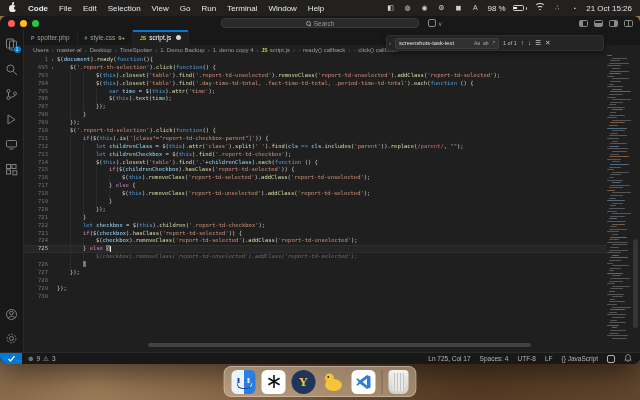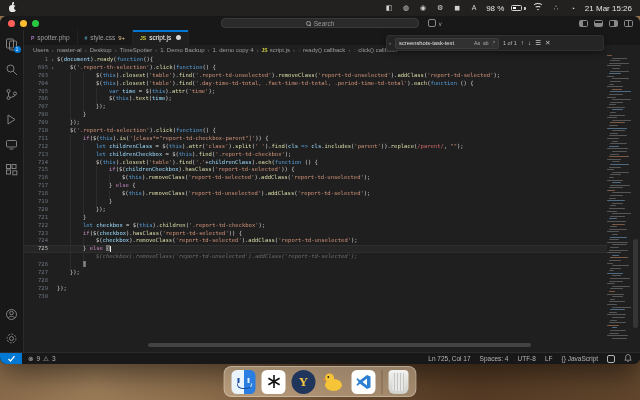--- a/index.html
+++ b/index.html
@@ -143,20 +143,32 @@
 <body>
 
 <div class="screen">
 
   <div class="menubar">
     <div class="mb-left">
       <span class="apple">
           <i></i>
           <b></b>
           <s></s>
+        </span>
+      <span id="mb-items" style="display: inline-flex; gap: 11px;">
+          <span class="mb-item bold">Code</span>
+          <span class="mb-item">File</span>
+          <span class="mb-item">Edit</span>
+          <span class="mb-item">Selection</span>
+          <span class="mb-item">View</span>
+          <span class="mb-item">Go</span>
+          <span class="mb-item">Run</span>
+          <span class="mb-item">Terminal</span>
+          <span class="mb-item">Window</span>
+          <span class="mb-item">Help</span>
         </span>
     </div>
     <div class="mb-right" id="mb-right">
       <span id="mb-extras" style="display: inline-flex; gap: 7px;">
           <span class="mb-glyph">◧</span>
           <span class="mb-glyph">◍</span>
           <span class="mb-glyph">◉</span>
           <span class="mb-glyph">⚙</span>
           <span class="mb-glyph">◼</span>
           <span class="mb-glyph">A</span>
@@ -168,21 +180,21 @@
           </span>
           <span class="batt-tip"></span>
         </span>
       <span class="wifi">
           <span class="w3"></span>
           <span class="w2"></span>
           <span class="w1"></span>
         </span>
       <span class="mb-glyph">∴</span>
       <span class="mb-glyph">◔</span>
-      <span class="clock">21 Mar 15:26</span>
+      <span class="clock">21 Oct 15:26</span>
     </div>
   </div>
 
   <div class="window">
 
     <div class="titlebar">
       <div class="lights">
         <span class="light l-close"></span>
         <span class="light l-min"></span>
         <span class="light l-max"></span>

